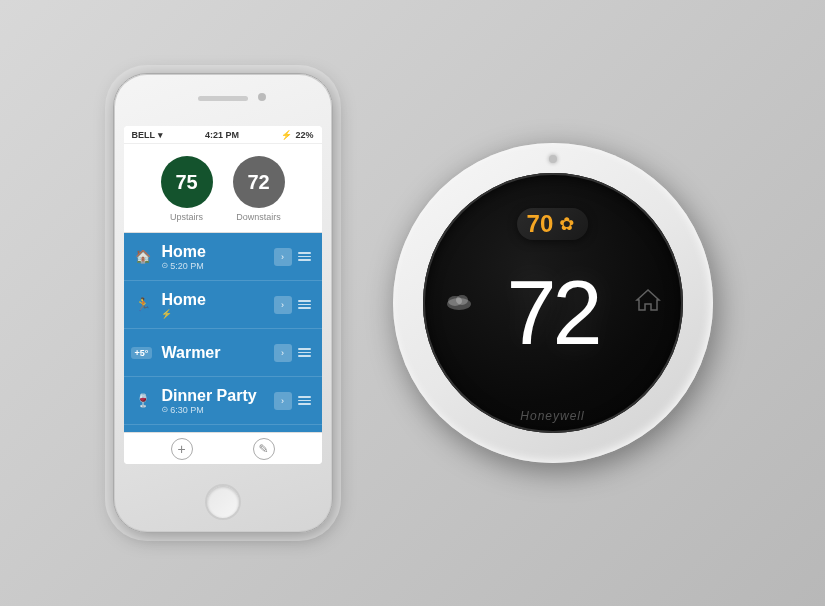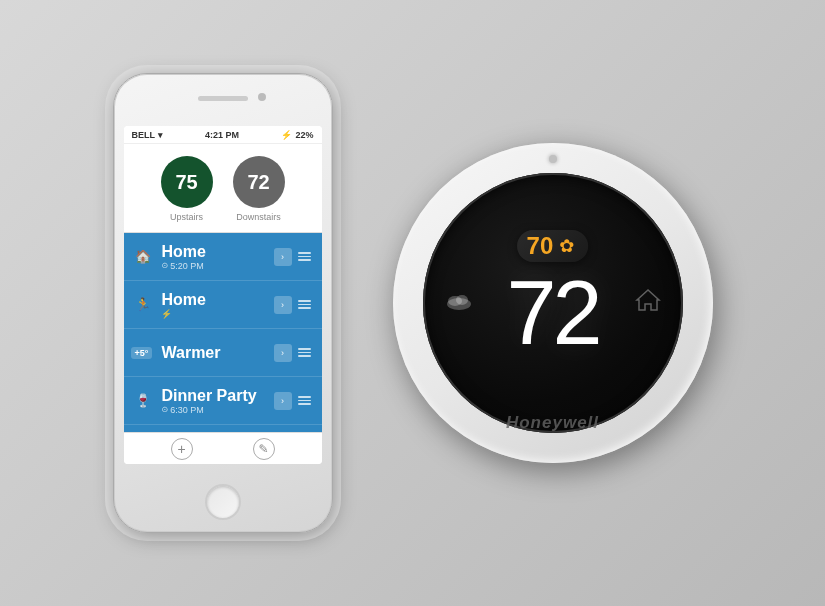--- a/index.html
+++ b/index.html
@@ -370,21 +370,20 @@
       left: 50%;
       transform: translateX(-50%);
       background: linear-gradient(135deg, #2a2a2a 0%, #1a1a1a 100%);
       border-radius: 20px;
       padding: 4px 14px 4px 10px;
       display: flex;
       align-items: center;
       gap: 6px;
       box-shadow: 0 2px 8px rgba(0,0,0,0.5);
       white-space: nowrap;
-      margin-top: 22px;
     }
 
     .set-temp {
       font-size: 24px;
       font-weight: 700;
       color: #f5a623;
       line-height: 1;
     }
 
     .sun-icon {
@@ -431,25 +430,25 @@
       width: 8px;
       height: 8px;
       border-radius: 50%;
       background: #c0c0c0;
       box-shadow: 0 0 4px rgba(0,0,0,0.3);
     }
 
     
     .honeywell-label {
       position: absolute;
-      bottom: 30px;
+      bottom: 40px;
       left: 50%;
       transform: translateX(-50%);
-      font-size: 17px;
-      font-weight: 700;
+      font-size: 12px;
+      font-weight: 400;
       color: rgba(100,100,100,0.8);
       letter-spacing: 1px;
       font-style: italic;
       white-space: nowrap;
     }
 
     
     .warmer-row {
       background: #2e86c1;
     }

